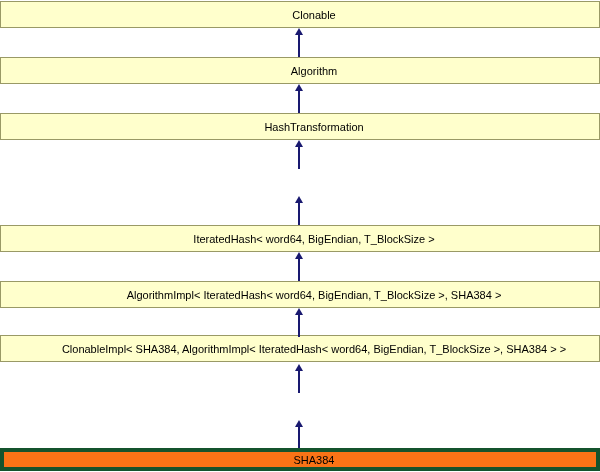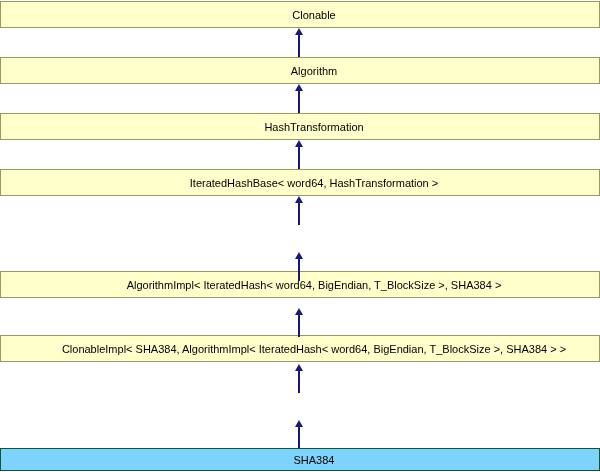--- a/index.html
+++ b/index.html
@@ -27,22 +27,22 @@
     border: 1px solid #999966;
     display: flex;
     align-items: center;
     justify-content: center;
     white-space: nowrap;
     overflow: hidden;
     cursor: pointer;
     padding-left: 28px;
   }
   .node.current {
-    background: #7dd3fc;
-    border: 1px solid #14532d;
+    background: #f97316;
+    border: 4px solid #14532d;
     cursor: default;
   }
   .connector {
     position: absolute;
     left: 294px;
     width: 9px;
   }
   .connector .head {
     position: absolute;
     top: 0;
@@ -65,22 +65,22 @@
   }
 </style>
 </head>
 <body>
 
 <div id="canvas">
 
   <div class="node" style="top:1px">Clonable</div>
   <div class="node" style="top:57px">Algorithm</div>
   <div class="node" style="top:113px">HashTransformation</div>
-  <div class="node" style="top:169px">IteratedHashBase&lt; word64, HashTransformation &gt;</div>
-  <div class="node" style="top:271px">AlgorithmImpl&lt; IteratedHash&lt; word64, BigEndian, T_BlockSize &gt;, SHA384 &gt;</div>
+  <div class="node" style="top:225px">IteratedHash&lt; word64, BigEndian, T_BlockSize &gt;</div>
+  <div class="node" style="top:281px">AlgorithmImpl&lt; IteratedHash&lt; word64, BigEndian, T_BlockSize &gt;, SHA384 &gt;</div>
   <div class="node" style="top:335px">ClonableImpl&lt; SHA384, AlgorithmImpl&lt; IteratedHash&lt; word64, BigEndian, T_BlockSize &gt;, SHA384 &gt; &gt;</div>
   <div class="node current" style="top:448px;height:23px">SHA384</div>
 
   <div class="connector" style="top:28px;height:29px">
     <span class="head"></span>
       <span class="line"></span>
   </div>
   <div class="connector" style="top:84px;height:29px">
     <span class="head"></span>
       <span class="line"></span>

